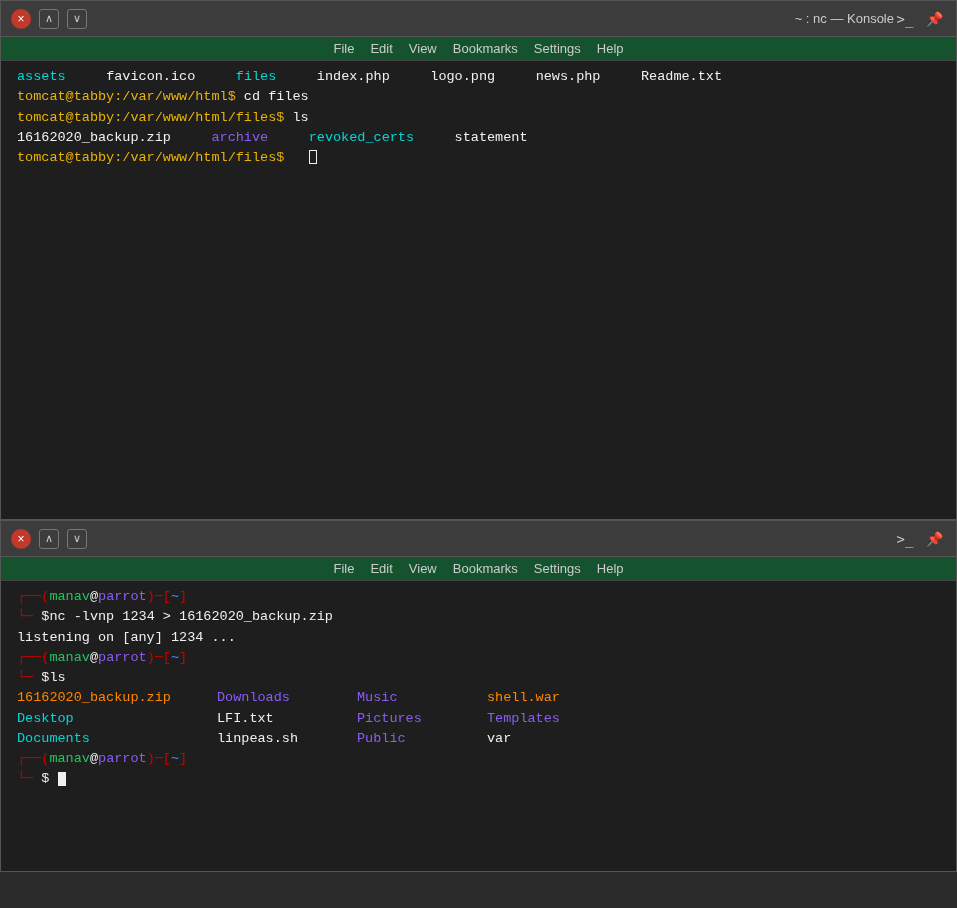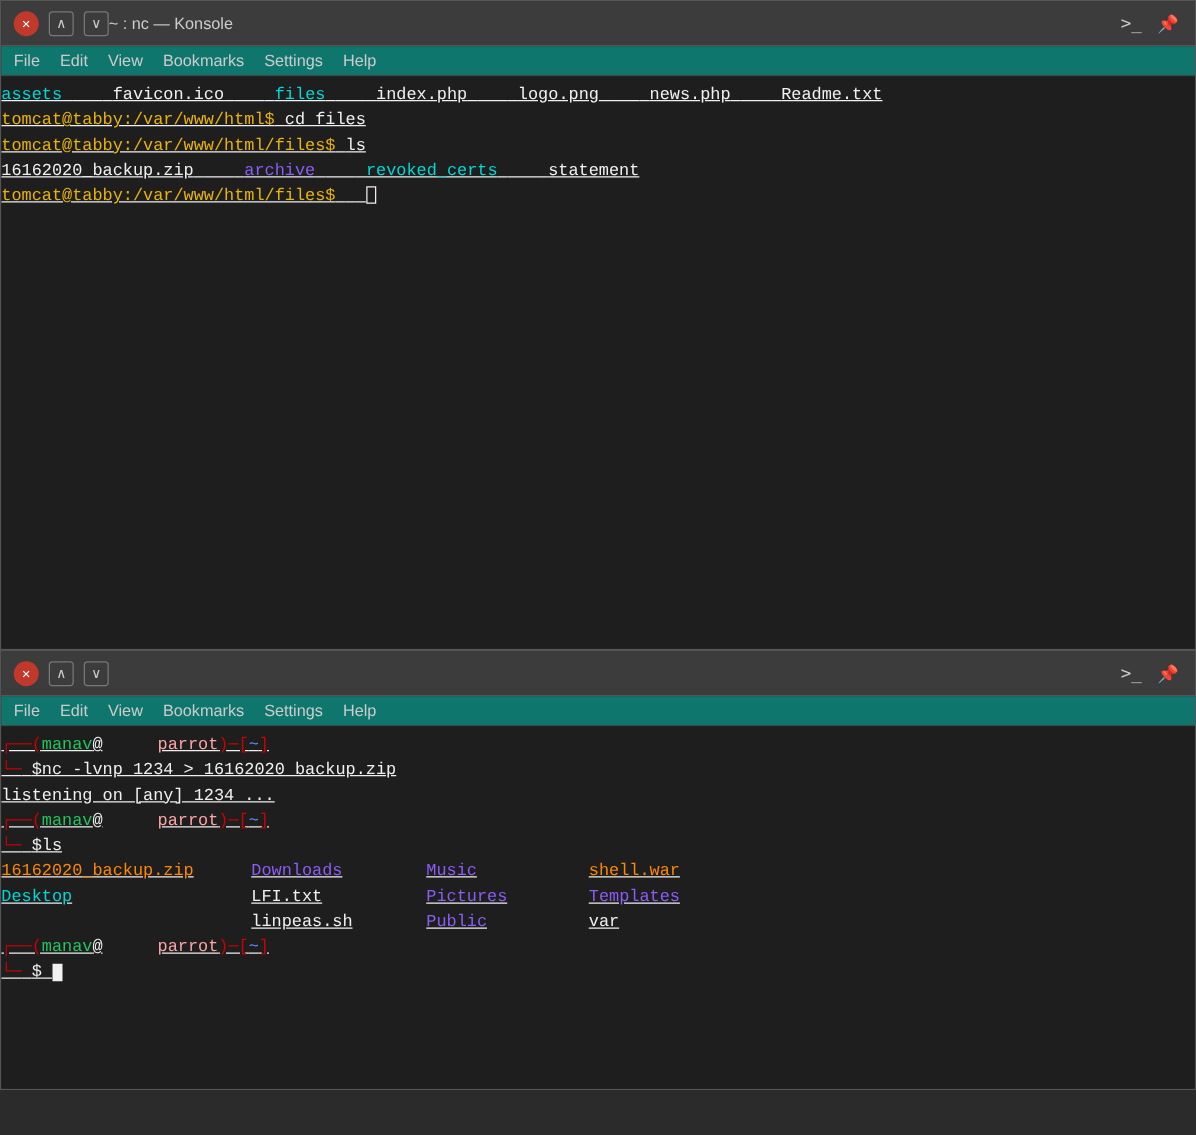--- a/index.html
+++ b/index.html
@@ -58,21 +58,21 @@
       color: #ccc;
       cursor: pointer;
       font-size: 11px;
       display: flex;
       align-items: center;
       justify-content: center;
     }
 
     .title-center {
       flex: 1;
-      text-align: left;
+      text-align: right;
       color: #ccc;
       font-size: 13px;
       font-family: sans-serif;
     }
 
     .title-bar-right {
       display: flex;
       align-items: center;
       gap: 8px;
     }
@@ -87,40 +87,40 @@
       font-size: 14px;
       display: flex;
       align-items: center;
       justify-content: center;
     }
 
     .menu-bar {
       display: flex;
       gap: 16px;
       padding: 4px 10px;
-      background: #0f766e;
+      background: #14532d;
       border-bottom: 1px solid #444;
       font-family: sans-serif;
       font-size: 13px;
       color: #ccc;
+      justify-content: center;
     }
 
     .menu-bar span {
       cursor: pointer;
     }
 
     .terminal-content {
       background: #1e1e1e;
-      padding: 6px 0;
+      padding: 6px 16px;
       flex: 1;
       overflow: hidden;
       font-size: 13.5px;
       line-height: 1.5;
       color: #f0f0f0;
-      text-decoration: underline;
     }
 
     .top-terminal {
       height: 520px;
     }
 
     .bottom-terminal {
       height: 352px;
     }
 
@@ -128,21 +128,21 @@
     .cyan { color: #00d7d7; }
     .blue { color: #8b5cf6; }
     .orange { color: #ff8700; }
     .green { color: #eab308; }
     .white { color: #f0f0f0; }
 
     
     .prompt-bracket { color: #cc0000; }
     .prompt-user { color: #22c55e; }
     .prompt-at { color: #f0f0f0; }
-    .prompt-host { color: #fca5a5; margin-left: 44px; }
+    .prompt-host { color: #8b5cf6; }
     .prompt-dir { color: #5f87ff; }
     .prompt-arrow { color: #cc0000; }
 
     .cursor {
       display: inline-block;
       background: #f0f0f0;
       width: 8px;
       height: 14px;
       vertical-align: middle;
     }
@@ -286,20 +286,21 @@
     <div>
       <span class="prompt-arrow">└─</span>
       <span class="white"> $ls</span>
     </div>
 
     <div style="display: flex; gap: 0;">
 
       <div style="min-width: 200px;">
         <div><span class="orange">16162020_backup.zip</span></div>
         <div><span class="cyan">Desktop</span></div>
+        <div><span class="cyan">Documents</span></div>
       </div>
 
       <div style="min-width: 140px;">
         <div><span class="blue">Downloads</span></div>
         <div><span class="white">LFI.txt</span></div>
         <div><span class="white">linpeas.sh</span></div>
       </div>
 
       <div style="min-width: 130px;">
         <div><span class="blue">Music</span></div>

